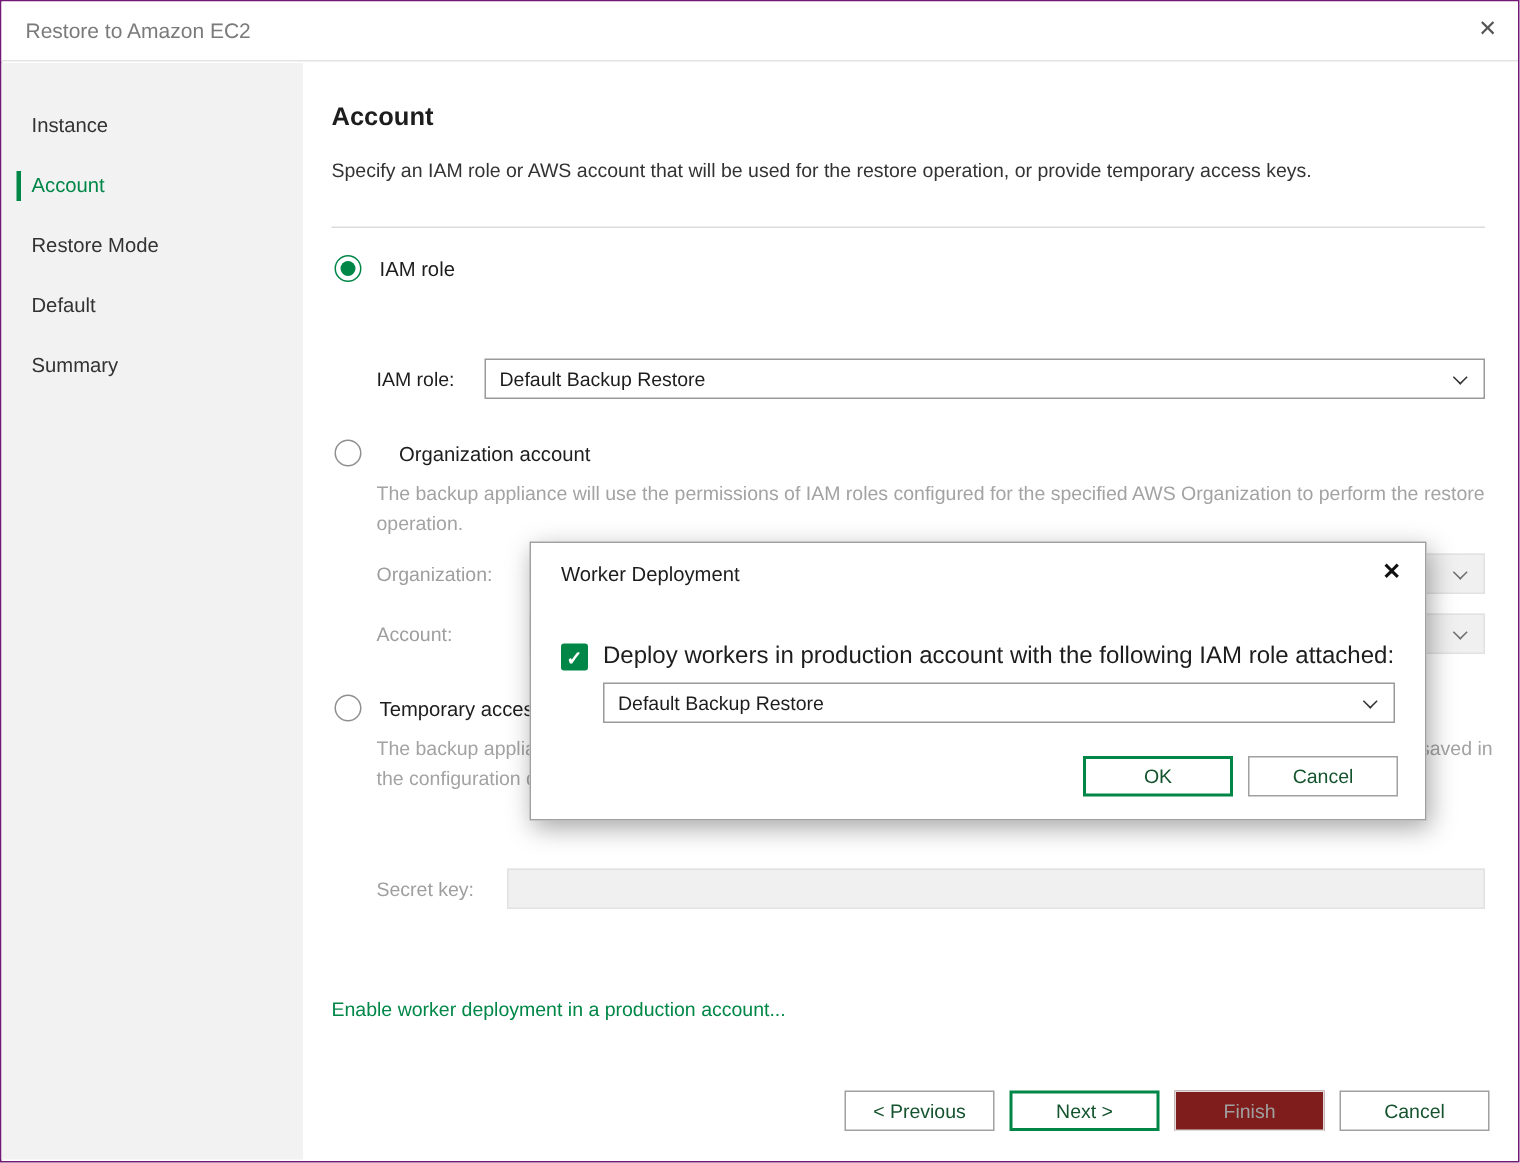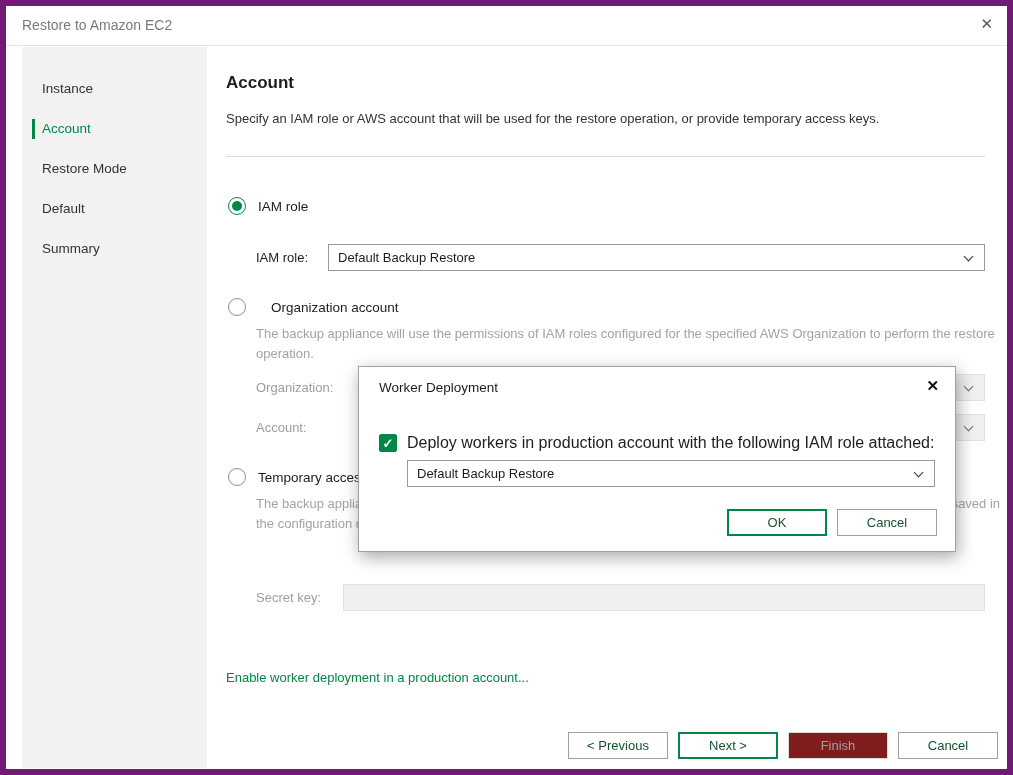--- a/index.html
+++ b/index.html
@@ -1,27 +1,27 @@
 <!DOCTYPE html>
 <html style="--accent: #008748;"><head>
 <meta charset="utf-8">
 <style>
   * { margin:0; padding:0; box-sizing:border-box; }
   html,body { width:1013px; height:775px; }
   body { font-family:"Liberation Sans", sans-serif; font-size:13px; color:#222; background:#fff; position:relative; }
 
-  .window { position:absolute; inset:0; border:6px solid #701a75; background:#fff; }
+  .window { position:absolute; inset:0; border:1px solid #701a75; background:#fff; }
 
   
   .titlebar { position:absolute; left:0; top:0; right:0; height:40px; background:#fff; border-bottom:1px solid #E3E3E3; }
   .win-title { position:absolute; left:16px; top:11px; font-size:14px; color:#7A7A7A; }
   .win-close { position:absolute; right:14px; top:9px; font-size:15px; color:#555; cursor:pointer; }
 
   
-  .sidebar { position:absolute; left:16px; top:41px; bottom:1px; width:201px; background:#F2F2F2; padding-top:22px; }
+  .sidebar { position:absolute; left:0; top:41px; bottom:1px; width:201px; background:#F2F2F2; padding-top:22px; }
   .side-item { position:relative; height:40px; line-height:40px; padding-left:20px; font-size:13.5px; color:#333; cursor:pointer; }
   .side-item.active { color:var(--accent,#008748); }
   .active-bar { position:absolute; left:10px; top:10px; width:3px; height:20px; background:var(--accent,#008748); }
 
   
   .main { position:absolute; left:201px; top:41px; right:1px; bottom:1px; background:#fff; }
   .page-title { position:absolute; left:19px; top:26px; font-size:17px; font-weight:bold; color:#1d1d1d; }
   .subtitle { position:absolute; left:19px; top:64px; font-size:13px; color:#333; white-space:nowrap; }
   .divider { position:absolute; left:19px; right:21px; top:109px; height:1px; background:#DCDCDC; }
 
@@ -91,21 +91,21 @@
     <div class="side-item">
       <span>Summary</span>
     </div>
   </div>
 
   <div class="main">
     <div class="page-title">Account</div>
     <div class="subtitle">Specify an IAM role or AWS account that will be used for the restore operation, or provide temporary access keys.</div>
     <div class="divider"></div>
 
-    <div class="radio-row" style="top:150px;">
+    <div class="radio-row" style="top:128px;">
       <span class="radio selected">
           <span class="dot"></span>
         </span>
       <span class="radio-label">IAM role</span>
     </div>
     <div class="field-row" style="top:197px;">
       <span class="field-label dark">IAM role:</span>
       <div class="dropdown" style="left:72px;">
         <span>Default Backup Restore</span>
         <span class="chev"></span>

